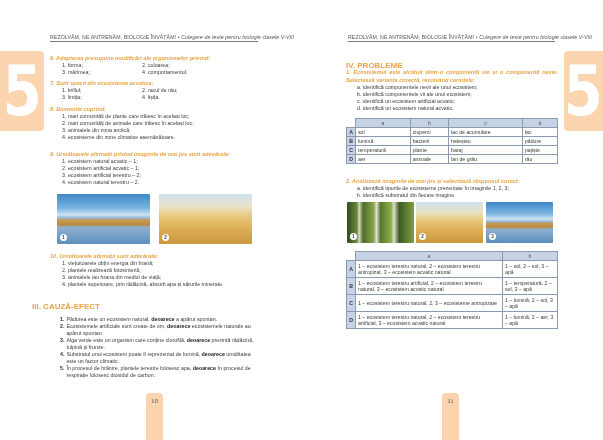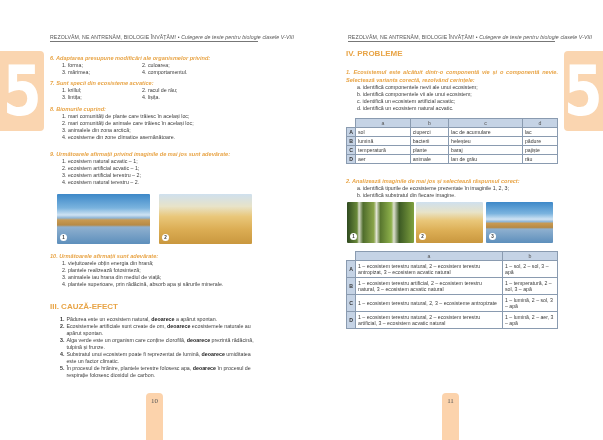--- a/index.html
+++ b/index.html
@@ -121,21 +121,21 @@
   <div style="position:absolute;left:50px;top:252px;width:240px;">
     <div class="q-title">10. Următoarele afirmații sunt adevărate:</div>
     <div class="list" style="padding-left:12px;">
       <div>1. viețuitoarele obțin energia din hrană;</div>
       <div>2. plantele realizează fotosinteză;</div>
       <div>3. animalele iau hrana din mediul de viață;</div>
       <div>4. plantele superioare, prin rădăcină, absorb apa și sărurile minerale.</div>
     </div>
   </div>
 
-  <div class="section-title" style="position:absolute;left:50px;top:302px;">III. CAUZĂ-EFECT</div>
+  <div class="section-title" style="position:absolute;left:32px;top:302px;">III. CAUZĂ-EFECT</div>
 
   <div class="causes" style="position:absolute;left:60px;top:316px;width:200px;">
     <div style="display:flex;gap:2px;">
       <span class="n">1.</span>
       <span><span>Pădurea este un ecosistem natural, </span><b>deoarece</b><span> a apărut spontan.</span></span>
     </div>
     <div style="display:flex;gap:2px;">
       <span class="n">2.</span>
       <span><span>Ecosistemele artificiale sunt create de om, </span><b>deoarece</b><span> ecosistemele naturale au apărut spontan.</span></span>
     </div>
@@ -159,21 +159,21 @@
 <div class="page page-right">
   <div class="running-head">
     <span>REZOLVĂM, NE ANTRENĂM, BIOLOGIE ÎNVĂȚĂM! •</span>
     <span class="sub">Culegere de teste pentru biologie clasele V-VIII</span>
   </div>
 
   <div class="chapter-tab">
     <span>5</span>
   </div>
 
-  <div class="section-title" style="position:absolute;left:44px;top:49px;">IV. PROBLEME</div>
+  <div class="section-title" style="position:absolute;left:44px;top:61px;">IV. PROBLEME</div>
 
   <div style="position:absolute;left:44px;top:68px;width:212px;">
     <div class="q-title" style="text-align:justify;">1. Ecosistemul este alcătuit dintr-o componentă vie și o componentă nevie. Selectează varianta corectă, rezolvând cerințele:</div>
     <div class="list" style="padding-left:11px;">
       <div>a. identifică componentele nevii ale unui ecosistem;</div>
       <div>b. identifică componentele vii ale unui ecosistem;</div>
       <div>c. identifică un ecosistem artificial acvatic;</div>
       <div>d. identifică un ecosistem natural acvatic.</div>
     </div>
   </div>

